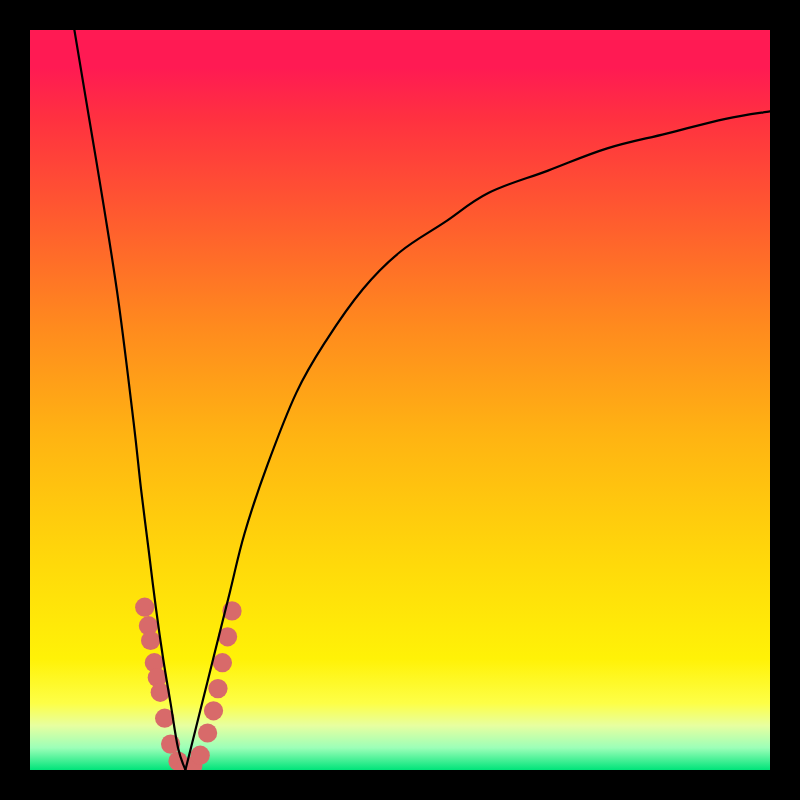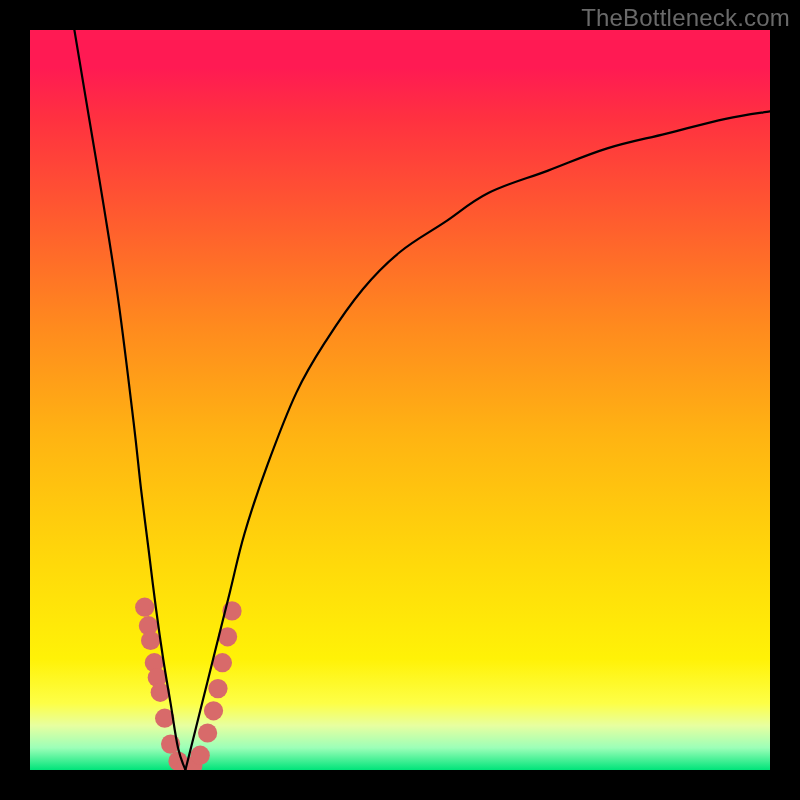--- a/index.html
+++ b/index.html
@@ -83,14 +83,13 @@
           <circle cx="183.52" cy="680.8" r="9.620000000000001" fill="#d86a6a"></circle>
           <circle cx="187.96" cy="658.6" r="9.620000000000001" fill="#d86a6a"></circle>
           <circle cx="192.4" cy="632.7" r="9.620000000000001" fill="#d86a6a"></circle>
           <circle cx="197.58" cy="606.8" r="9.620000000000001" fill="#d86a6a"></circle>
           <circle cx="202.02" cy="580.9" r="9.620000000000001" fill="#d86a6a"></circle>
         </g>
       <path id="curve-left" fill="none" stroke="#000000" stroke-width="2.2" stroke-linecap="round" d="M 44.4 0 C 47.064 15.983999999999991, 53.872 56.83199999999995, 59.2 88.79999999999995 C 64.528 120.76799999999996, 68.672 144.3, 74 177.60000000000002 C 79.328 210.90000000000003, 83.472 235.17200000000003, 88.8 273.8 C 94.128 312.428, 99.60400000000001 358.90000000000003, 103.60000000000001 392.20000000000005 C 107.596 425.50000000000006, 108.336 436.156, 111 458.8 C 113.664 481.444, 115.736 496.688, 118.4 518 C 121.06400000000001 539.312, 123.13600000000001 557.22, 125.80000000000001 577.2 C 128.464 597.1800000000001, 130.536 611.684, 133.2 629 C 135.86399999999998 646.316, 137.93599999999998 657.4159999999999, 140.6 673.4 C 143.264 689.384, 145.33599999999998 705.8119999999999, 148 717.8 C 150.66400000000002 729.788, 154.068 736.004, 155.4 740"></path>
       <path id="curve-right" fill="none" stroke="#000000" stroke-width="2.2" stroke-linecap="round" d="M 155.4 740 C 158.06400000000002 729.3439999999999, 164.872 702.112, 170.20000000000002 680.8 C 175.52800000000002 659.4879999999999, 179.672 642.912, 185 621.6 C 190.328 600.288, 194.472 583.712, 199.8 562.4 C 205.12800000000001 541.088, 207.94 525.8439999999999, 214.6 503.2 C 221.26 480.556, 227.47600000000003 461.908, 236.8 436.6 C 246.124 411.29200000000003, 255.74399999999997 385.24399999999997, 266.4 362.59999999999997 C 277.056 339.95599999999996, 284.012 329.448, 296 310.8 C 307.988 292.15200000000004, 319.68 274.984, 333 259 C 346.32 243.016, 355.348 233.988, 370 222 C 384.652 210.012, 398.41600000000005 203.05599999999998, 414.40000000000003 192.39999999999998 C 430.384 181.74399999999997, 440.15200000000004 172.12399999999997, 458.8 162.79999999999995 C 477.448 153.47599999999994, 496.688 148.5919999999999, 518 140.5999999999999 C 539.312 132.60799999999992, 555.888 125.05999999999996, 577.2 118.39999999999998 C 598.5120000000001 111.74, 615.088 108.92800000000003, 636.4 103.60000000000002 C 657.712 98.27200000000002, 676.9519999999999 92.79599999999996, 695.5999999999999 88.79999999999995 C 714.2479999999999 84.80399999999995, 732.008 82.73199999999997, 740 81.39999999999998"></path>
     </svg>
   </div>
-  <div class="watermark">TheBottleneck.com</div>
 </div>
 
 </body></html>

